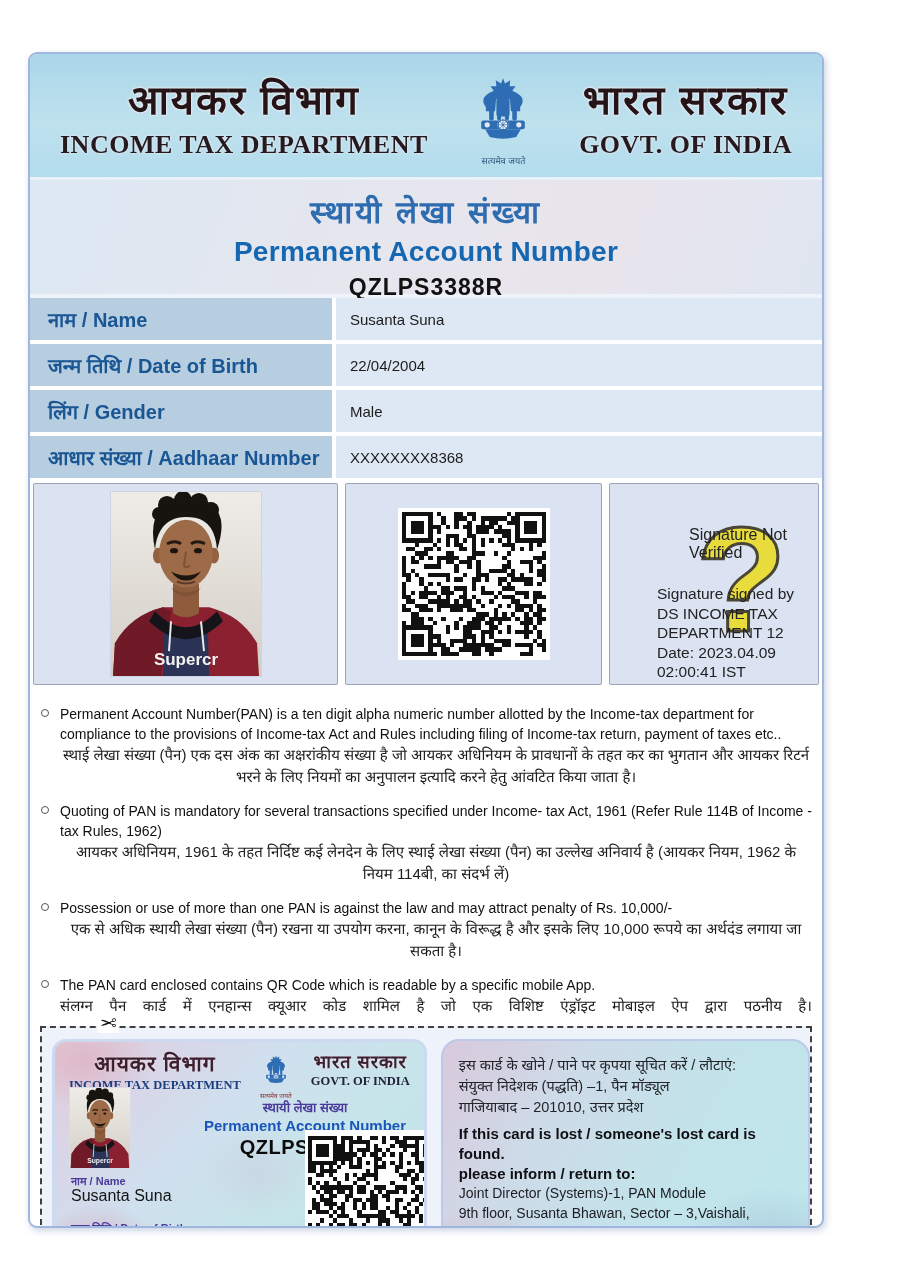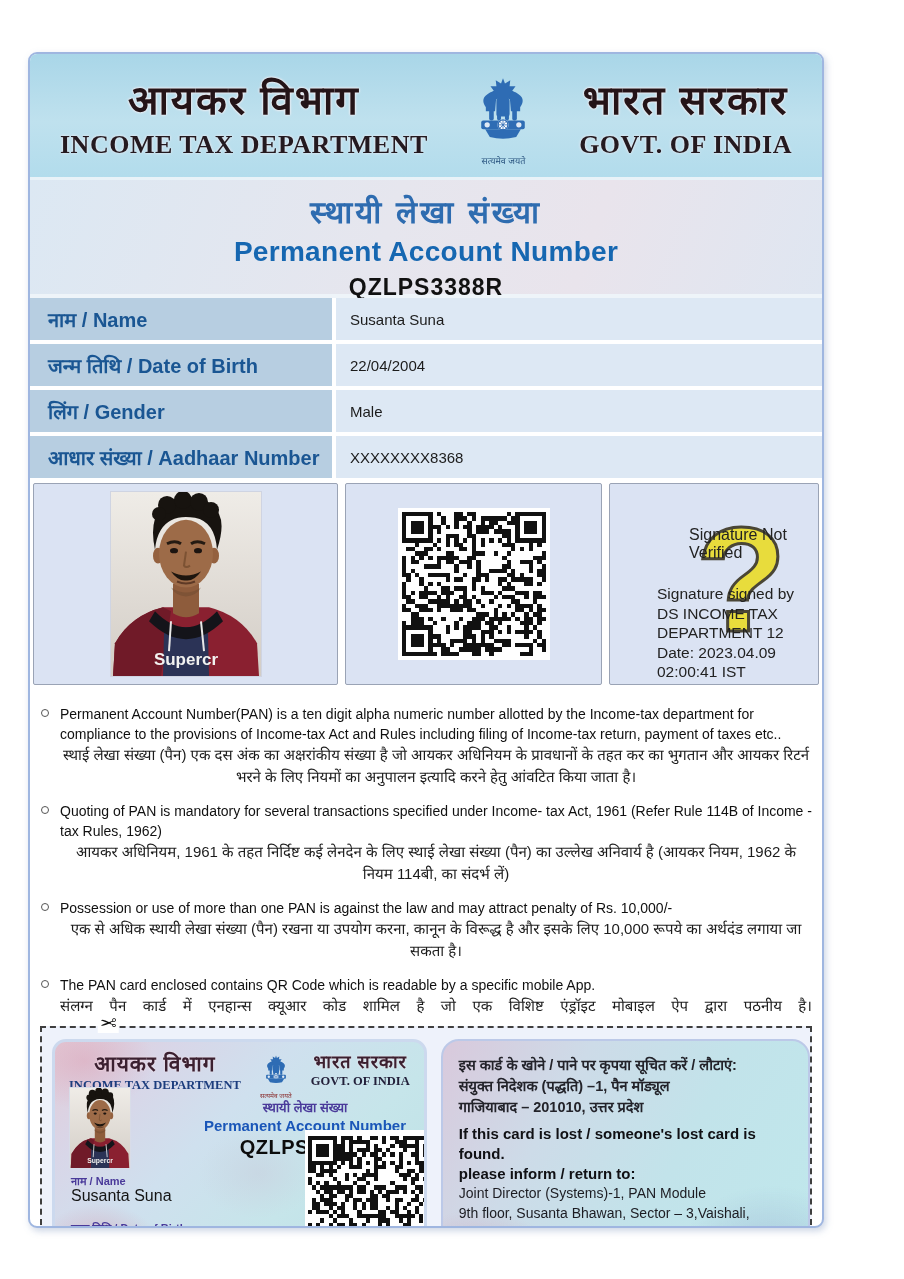--- a/index.html
+++ b/index.html
@@ -104,21 +104,21 @@
   .cf-qr { position:absolute; left:250px; top:88px; width:142px; height:148px;
     background:#fff; padding:3px; }
   .cf-qr svg { width:100%; height:100%; display:block; }
 
   .info-panel { width:392px; height:240px; margin:11px 0 0 14px; border-radius:18px;
     border:2px solid #bcc9e8; padding:14px 16px 0 16px; overflow:hidden;
     background:
       radial-gradient(110px 80px at 10% 95%, rgba(205,140,165,.5), rgba(205,140,165,0) 70%),
       radial-gradient(120px 90px at 90% 90%, rgba(140,160,200,.4), rgba(140,160,200,0) 75%),
       linear-gradient(120deg,#d9c9dc 0%,#cddbe8 30%,#c2e3ea 60%,#bfe8ec 100%); }
-  .ip-hi { font-size:14.5px; font-weight:bold; color:#23232a; line-height:21px; }
+  .ip-hi { font-size:14.5px; font-weight:normal; color:#23232a; line-height:21px; }
   .ip-en-b { font-size:15px; font-weight:bold; color:#101014; line-height:20px; }
   .ip-en { font-size:14px; color:#1c1c22; line-height:19.5px; }
   .ip-gap { height:6px; }
   .ip-tel { font-size:15px; font-weight:bold; color:#13131a; line-height:21px; margin-top:6px;}
 </style>
 </head>
 <body>
 
 <svg width="0" height="0" style="position:absolute">
   <defs>

